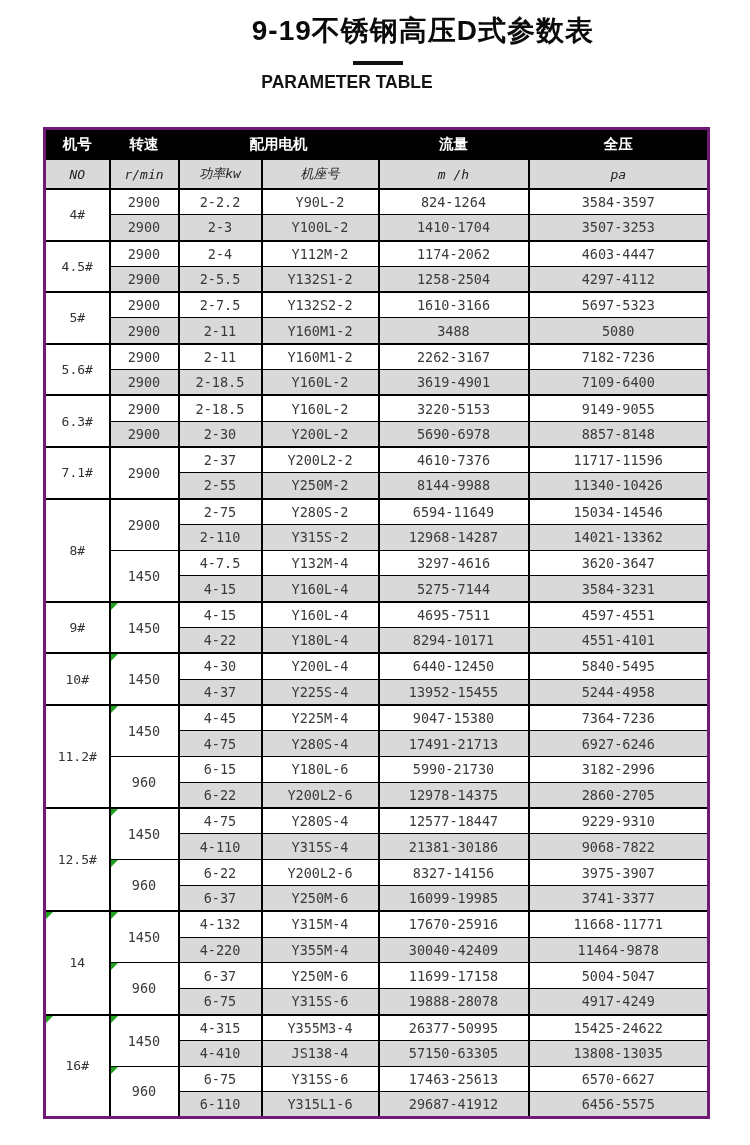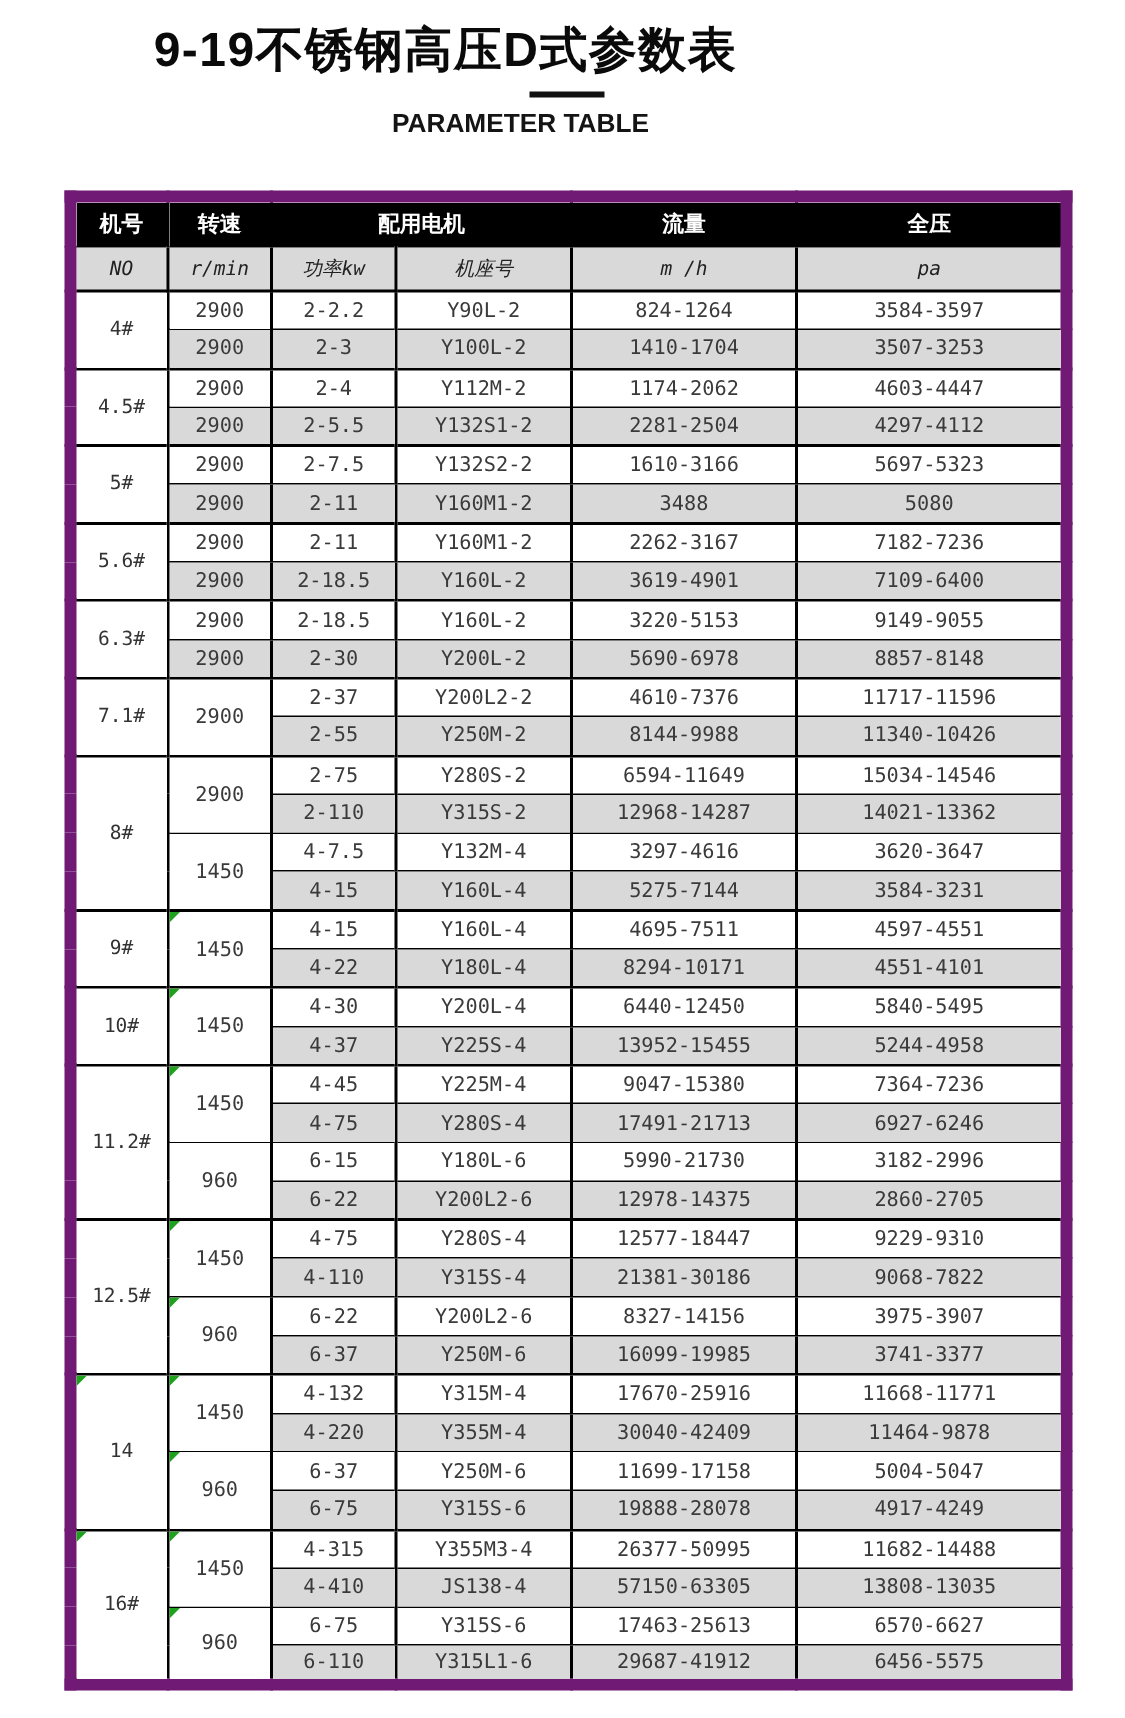--- a/index.html
+++ b/index.html
@@ -1,36 +1,36 @@
 <!DOCTYPE html>
 <html><head>
 <meta charset="utf-8">
 <style>
   html,body { margin:0; padding:0; }
   body {
     width:750px; height:1145px; background:#ffffff; position:relative;
     font-family:"DejaVu Sans Mono", monospace; overflow:hidden;
   }
   .title {
-    position:absolute; top:12px; left:0; width:594px; text-align:center;
+    position:absolute; top:12px; left:0; width:594px; text-align:right;
     font-family:"Liberation Sans", sans-serif; font-weight:bold;
-    font-size:32px; letter-spacing:1px; color:#0a0a0a; white-space:nowrap;
+    font-size:28px; letter-spacing:1px; color:#0a0a0a; white-space:nowrap;
   }
   .title-underline {
     position:absolute; left:353px; top:61px; width:50px; height:4px; background:#111;
   }
   .subtitle {
     position:absolute; top:72px; left:0; width:694px; text-align:center;
     font-family:"Liberation Sans", sans-serif; font-weight:bold;
     font-size:17.5px; letter-spacing:0px; color:#141414;
   }
   table.param {
     position:absolute; left:43px; top:127px; width:664px;
     border-collapse:collapse; table-layout:fixed;
-    border:8px solid #701a75;
+    border:3px solid #701a75;
   }
   table.param th, table.param td {
     padding:0; text-align:center; vertical-align:middle;
     border-left:2px solid #000; border-right:2px solid #000;
     overflow:hidden; white-space:nowrap;
   }
   tr.h1 th {
     background:#000; color:#fff; height:29px;
     font-family:"Liberation Sans", sans-serif; font-weight:bold; font-size:14.5px;
     border-left-color:#000; border-right-color:#000; border-bottom:1px solid #000;
@@ -111,21 +111,21 @@
         <td class="rpm-cell" rowspan="1">2900</td>
         <td class="power-cell">2-4</td>
         <td class="frame-cell">Y112M-2</td>
         <td class="flow-cell">1174-2062</td>
         <td class="pressure-cell">4603-4447</td>
       </tr>
       <tr>
         <td class="rpm-cell gray" rowspan="1">2900</td>
         <td class="power-cell gray">2-5.5</td>
         <td class="frame-cell gray">Y132S1-2</td>
-        <td class="flow-cell gray">2281-2504</td>
+        <td class="flow-cell gray">1258-2504</td>
         <td class="pressure-cell gray">4297-4112</td>
       </tr>
       <tr class="group-start">
         <td class="no-cell" rowspan="2">5#</td>
         <td class="rpm-cell" rowspan="1">2900</td>
         <td class="power-cell">2-7.5</td>
         <td class="frame-cell">Y132S2-2</td>
         <td class="flow-cell">1610-3166</td>
         <td class="pressure-cell">5697-5323</td>
       </tr>
@@ -315,21 +315,21 @@
         <td class="frame-cell gray">Y315S-6</td>
         <td class="flow-cell gray">19888-28078</td>
         <td class="pressure-cell gray">4917-4249</td>
       </tr>
       <tr class="group-start">
         <td class="no-cell green" rowspan="4">16#</td>
         <td class="rpm-cell green" rowspan="2">1450</td>
         <td class="power-cell">4-315</td>
         <td class="frame-cell">Y355M3-4</td>
         <td class="flow-cell">26377-50995</td>
-        <td class="pressure-cell">11682-14488</td>
+        <td class="pressure-cell">15425-24622</td>
       </tr>
       <tr>
         <td class="power-cell gray">4-410</td>
         <td class="frame-cell gray">JS138-4</td>
         <td class="flow-cell gray">57150-63305</td>
         <td class="pressure-cell gray">13808-13035</td>
       </tr>
       <tr>
         <td class="rpm-cell green" rowspan="2">960</td>
         <td class="power-cell">6-75</td>

